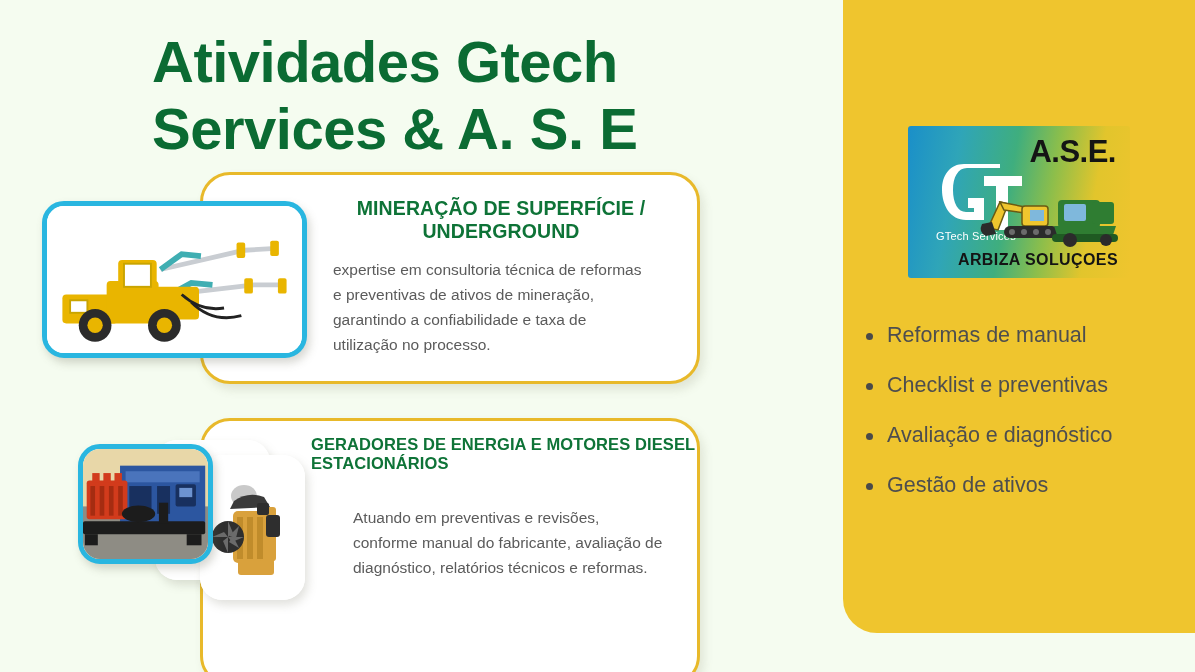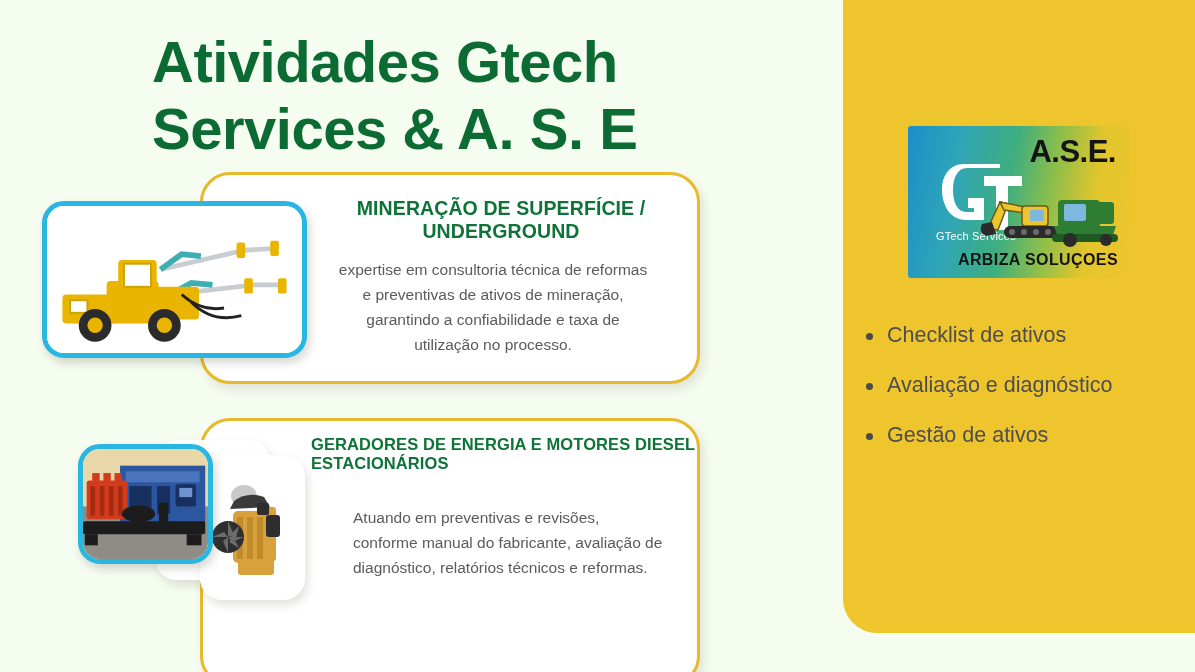--- a/index.html
+++ b/index.html
@@ -46,21 +46,21 @@
   }
   .card-one .card-heading{ left:108px; top:22px; width:380px; font-size:19.5px; letter-spacing:0.1px;text-align:center; }
   .card-two .card-heading{ left:108px; top:14px; width:385px; font-size:16.5px; letter-spacing:0.1px; }
 
   .card-body{
     position:absolute;
     color:#5B5B5B;
     font-size:15.5px;
     line-height:1.62;
   }
-  .card-one .card-body{ left:130px; top:82px; width:320px;text-align:center; }
+  .card-one .card-body{ left:130px; top:82px; width:320px; }
   .card-two .card-body{ left:150px; top:84px; width:310px; }
 
   
   .photo-tile{
     position:absolute;
     border-radius:22px;
     overflow:hidden;
     background:#fff;
   }
   .photo-cyan{
@@ -284,21 +284,25 @@
           <circle cx="96" cy="62" r="7"></circle>
             <circle cx="132" cy="62" r="6"></circle>
         </g>
       </g>
     </svg>
   </div>
 
   <div class="bullets">
     <div class="bullet-row">
       <span class="bullet-dot"></span>
-      <span class="bullet-text">Checklist de ativos</span>
+      <span class="bullet-text">Reformas de manual</span>
+    </div>
+    <div class="bullet-row">
+      <span class="bullet-dot"></span>
+      <span class="bullet-text">Checklist e preventivas</span>
     </div>
     <div class="bullet-row">
       <span class="bullet-dot"></span>
       <span class="bullet-text">Avaliação e diagnóstico</span>
     </div>
     <div class="bullet-row">
       <span class="bullet-dot"></span>
       <span class="bullet-text">Gestão de ativos</span>
     </div>
   </div>

